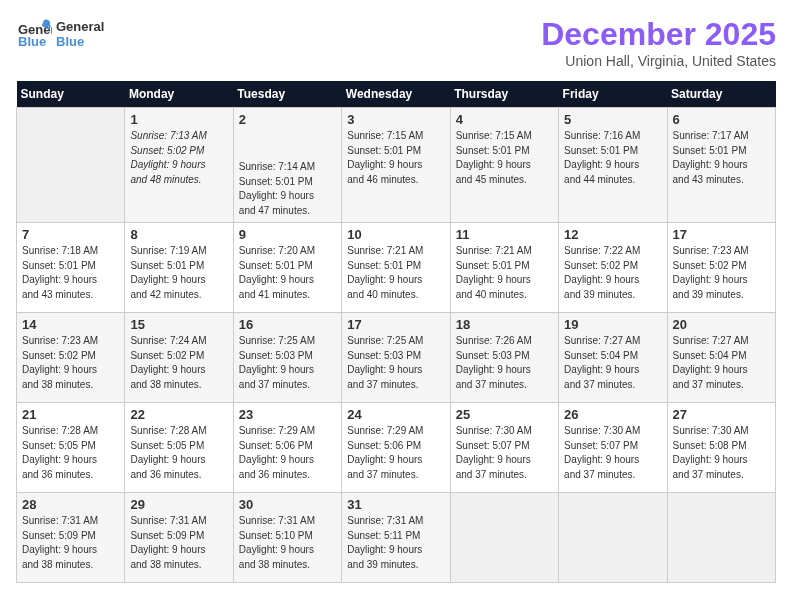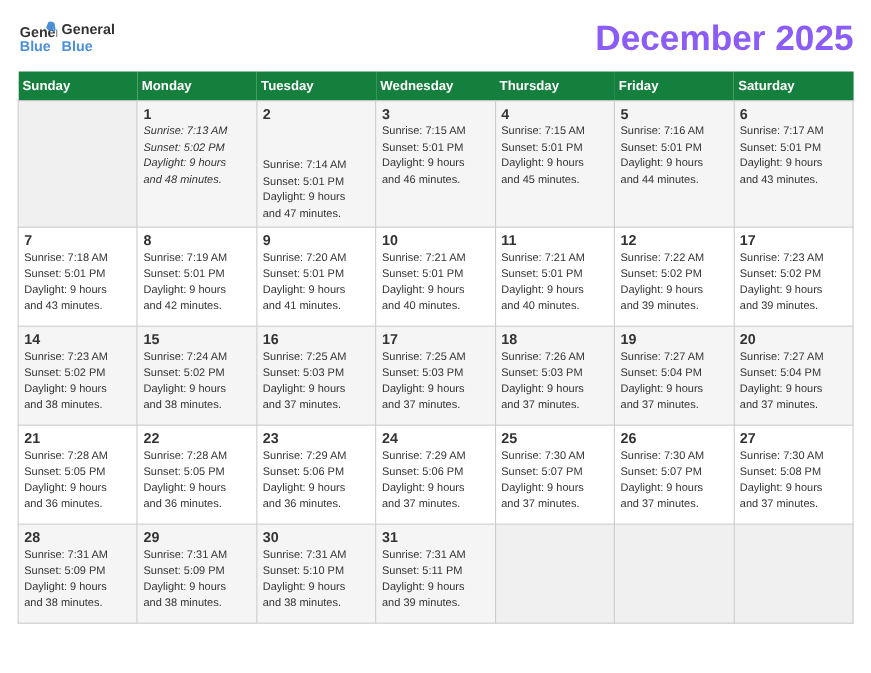--- a/index.html
+++ b/index.html
@@ -32,21 +32,21 @@
     .subtitle {
       font-size: 14px;
       color: #555;
     }
     table {
       width: 100%;
       border-collapse: collapse;
       font-size: 11px;
     }
     thead tr th {
-      background-color: #15803d;
+      background-color: #0f172a;
       color: #fff;
       padding: 6px 4px;
       text-align: left;
       font-size: 12px;
       font-weight: bold;
     }
     tbody tr td {
       border: 1px solid #ccc;
       vertical-align: top;
       padding: 4px 5px;
@@ -89,20 +89,21 @@
       <path d="M28 4 C32 2, 36 6, 33 10 C31 13, 27 12, 26 9 Z" fill="#4a90d9"></path>
       <path d="M30 8 C34 7, 35 11, 32 13" stroke="#4a90d9" stroke-width="1.5" fill="none"></path>
     </svg>
     <div>
       <div style="font-size:13px;font-weight:bold;color:#333;">General</div>
       <div style="font-size:13px;font-weight:bold;color:#4a90d9;">Blue</div>
     </div>
   </div>
   <div class="title-block">
     <div class="month-title">December 2025</div>
+    <div class="subtitle">Union Hall, Virginia, United States</div>
   </div>
 </div>
 
 <table>
   <thead>
     <tr>
     <th>Sunday</th>
         <th>Monday</th>
         <th>Tuesday</th>
         <th>Wednesday</th>

